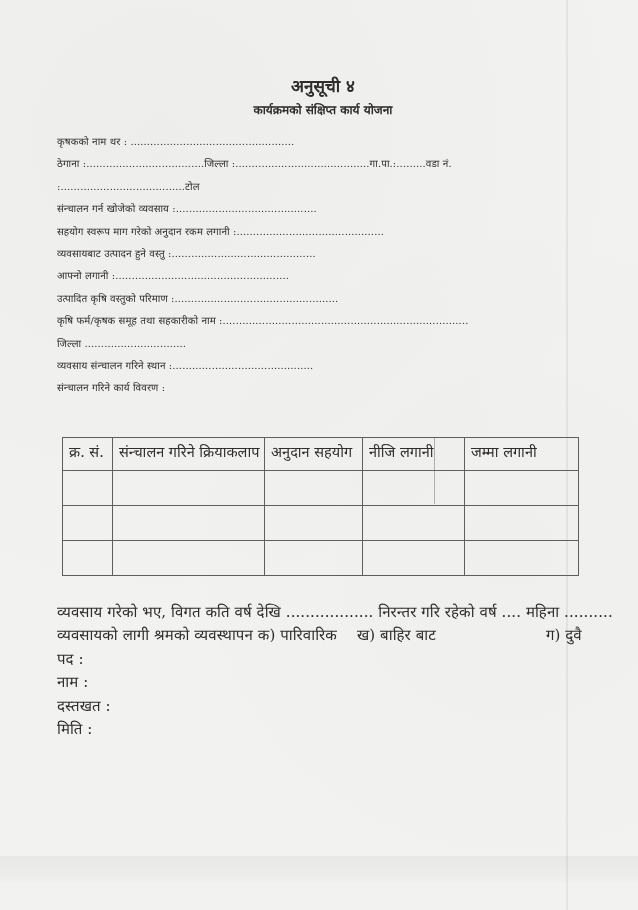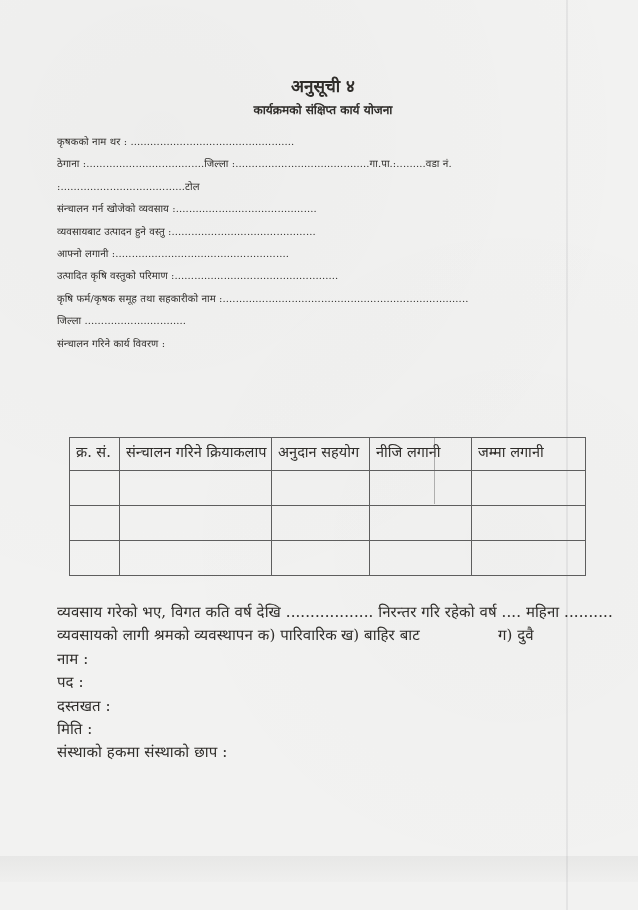--- a/index.html
+++ b/index.html
@@ -42,21 +42,20 @@
     letter-spacing: 0.1px;
     overflow: hidden;
   }
   .form-table {
     position: absolute; left: 62px; top: 437px;
     border-collapse: collapse;
     table-layout: fixed;
     width: 516px;
     font-size: 14.5px;
     color: #2f2d2a;
-    margin-left: 7px;
   }
   .form-table th, .form-table td {
     border: 1px solid #5e5e5e;
     padding: 3px 6px;
     font-weight: normal;
     text-align: left;
     vertical-align: top;
     overflow: hidden;
     white-space: nowrap;
   }
@@ -69,46 +68,48 @@
   .footer-lines {
     position: absolute; top: 601px; left: 57px; width: 575px;
     font-size: 15px;
   }
   .fline {
     line-height: 23.4px;
     white-space: nowrap;
     letter-spacing: 0.1px;
     overflow: hidden;
   }
-  .opt-b { margin-left: 4px; text-align: right; }
-  .opt-c { margin-left: 78px; }
+  .opt-b { margin-left: 20px; text-align: right; }
+  .opt-c { margin-left: 110px; }
 </style>
 </head>
 <body>
 
 <div class="paper">
 
   <div class="scanline-v"></div>
   <div class="band-bottom"></div>
 
   <div class="titles">
     <div class="title">अनुसूची ४</div>
     <div class="subtitle">कार्यक्रमको संक्षिप्त कार्य योजना</div>
   </div>
 
   <div class="main-lines">
     <div class="line">कृषकको नाम थर : ..................................................</div>
     <div class="line">ठेगाना :....................................जिल्ला :.........................................गा.पा.:.........वडा नं.</div>
     <div class="line">:......................................टोल</div>
     <div class="line">संन्चालन गर्न खोजेको व्यवसाय :...........................................</div>
+    <div class="line">सहयोग स्वरूप माग गरेको अनुदान रकम लगानी :.............................................</div>
     <div class="line">व्यवसायबाट उत्पादन हुने वस्तु :............................................</div>
     <div class="line">आफ्नो लगानी :.....................................................</div>
     <div class="line">उत्पादित कृषि वस्तुको परिमाण :..................................................</div>
     <div class="line">कृषि फर्म/कृषक समूह तथा सहकारीको नाम :...........................................................................</div>
     <div class="line">जिल्ला ...............................</div>
+    <div class="line">व्यवसाय संन्चालन गरिने स्थान :...........................................</div>
     <div class="line">संन्चालन गरिने कार्य विवरण :</div>
   </div>
 
   <table class="form-table">
     <colgroup>
       <col style="width:50px">
       <col style="width:152px">
       <col style="width:98px">
       <col style="width:102px">
       <col style="width:114px">
@@ -147,20 +148,19 @@
     </tbody>
   </table>
   <div class="tbl-artifact"></div>
 
   <div class="footer-lines">
     <div class="fline">व्यवसाय गरेको भए, विगत कति वर्ष देखि .................. निरन्तर गरि रहेको वर्ष .... महिना ..........</div>
     <div class="fline">
       <span>व्यवसायको लागी श्रमको व्यवस्थापन</span>
       <span>क) पारिवारिक</span><span class="opt-b">ख) बाहिर बाट</span><span class="opt-c">ग) दुवै</span>
     </div>
+    <div class="fline">पद :</div>
     <div class="fline">नाम  :</div>
-    <div class="fline">पद :</div>
     <div class="fline">दस्तखत :</div>
     <div class="fline">मिति :</div>
-    <div class="fline">संस्थाको हकमा संस्थाको छाप :</div>
   </div>
 
 </div>
 
 </body></html>

